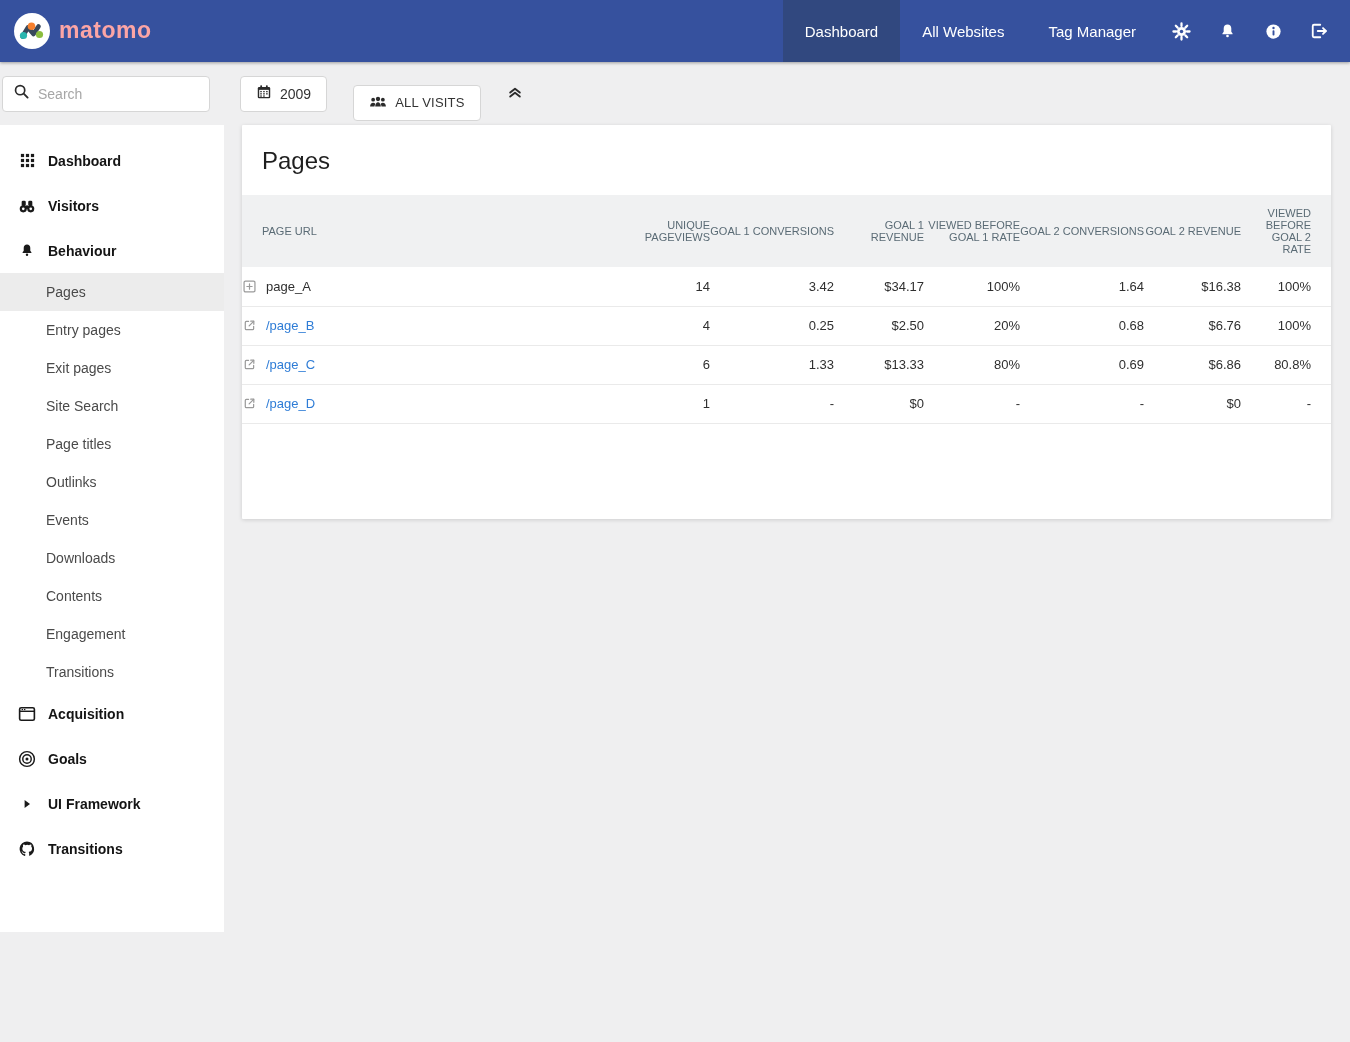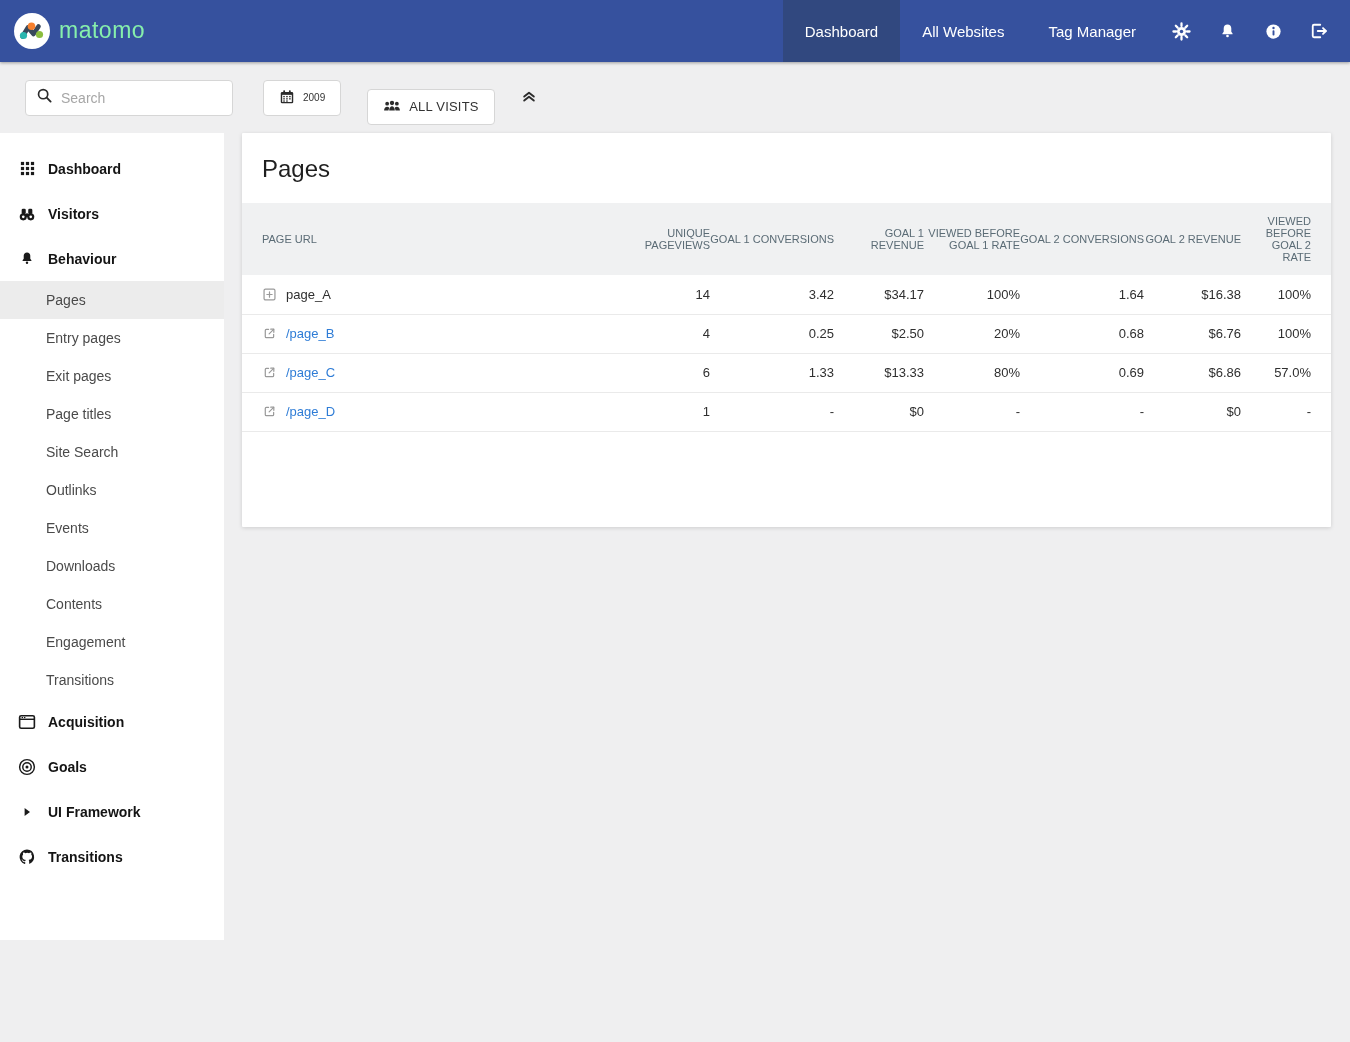--- a/index.html
+++ b/index.html
@@ -22,23 +22,23 @@
     position: relative;
     z-index: 5;
   }
   .brand {
     display: flex;
     align-items: center;
     padding-left: 14px;
   }
   .logo-circle { width: 36px; height: 36px; display: inline-block; }
   .brand-text {
-    color: #86efac;
+    color: #fca5a5;
     font-size: 23px;
-    font-weight: normal;
+    font-weight: bold;
     letter-spacing: .5px;
     margin-left: 9px;
     margin-top: -2px;
   }
   .nav-right { display: flex; align-items: stretch; }
   .nav-tabs { display: flex; align-items: stretch; }
   .nav-tab {
     display: flex; align-items: center;
     padding: 0 22px;
     color: #fff;
@@ -50,24 +50,24 @@
   .nav-iconbar { display: flex; align-items: stretch; padding-right: 8px; }
   .nav-icon-btn {
     width: 46px;
     display: flex; align-items: center; justify-content: center;
     cursor: pointer;
   }
   .nav-icon-btn svg { display: block; }
 
   
   .toolbar {
-    height: 71px;
+    height: 63px;
     display: flex;
     align-items: center;
-    padding-left: 25px;
+    padding-left: 2px;
   }
   .search-box {
     width: 208px; height: 36px;
     background: #fff;
     border: 1px solid #d6d6d6;
     border-radius: 4px;
     display: flex; align-items: center;
     padding: 0 10px;
   }
   .search-box svg { flex: 0 0 auto; margin-right: 8px; }
@@ -79,21 +79,21 @@
     background: transparent;
   }
   .search-box input::placeholder { color: #a6a6a6; }
   .ctrl-btn {
     height: 36px;
     background: #fff;
     border: 1px solid #d6d6d6;
     border-radius: 4px;
     display: inline-flex; align-items: center;
     padding: 0 15px;
-    font-size: 10px;
+    font-size: 14px;
     color: #333;
     cursor: pointer;
     font-family: inherit;
     white-space: nowrap;
   }
   .ctrl-btn svg { margin-right: 8px; }
   .btn-period { margin-left: 30px; }
   .btn-segment { margin-left: 26px; font-size: 13px; letter-spacing: .2px; margin-top: 18px; }
   .collapse-btn {
     margin-left: 22px;
@@ -175,21 +175,21 @@
   table.report thead th:last-child { padding-right: 20px; }
   table.report td {
     font-size: 13px;
     color: #2f2f2f;
     text-align: right;
     height: 39px;
     padding: 0;
     border-bottom: 1px solid #eaeaea;
     white-space: nowrap;
   }
-  table.report td:first-child { text-align: left; padding-left: 20px; }
+  table.report td:first-child { text-align: left; }
   table.report td:last-child { padding-right: 20px; }
   .pagecell { display: flex; align-items: center; }
   .pagecell .row-icon { display: inline-flex; margin-right: 9px; }
   a.page-link { color: var(--link-color, #2e7cd6); text-decoration: none; cursor: pointer; }
   .page-plain { color: #2f2f2f; }
   .pagination {
     text-align: center;
     font-size: 13px;
     color: #4c4c4c;
     padding-top: 15px;
@@ -344,22 +344,22 @@
           <svg viewBox="0 0 20 20" width="16" height="16">
             <path d="M10 1.8C7.5 1.8 5.9 3.6 5.9 6v3.6L4.5 11.7v.9h11v-.9L14.1 9.6V6c0-2.4-1.6-4.2-4.1-4.2z" fill="#1a1a1a"></path>
             <circle cx="10" cy="14.6" r="1.5" fill="#1a1a1a"></circle>
           </svg>
         </span>
         <span class="cat-label">Behaviour</span>
       </div>
       <div class="side-sub active">Pages</div>
       <div class="side-sub">Entry pages</div>
       <div class="side-sub">Exit pages</div>
+      <div class="side-sub">Site Search</div>
       <div class="side-sub">Page titles</div>
-      <div class="side-sub">Site Search</div>
       <div class="side-sub">Outlinks</div>
       <div class="side-sub">Events</div>
       <div class="side-sub">Downloads</div>
       <div class="side-sub">Contents</div>
       <div class="side-sub">Engagement</div>
       <div class="side-sub">Transitions</div>
       <div class="side-cat">
         <span class="cat-icon">
           <svg viewBox="0 0 20 20" width="18" height="18">
             <rect x="1.8" y="3" width="16.4" height="14" rx="1.8" fill="none" stroke="#1a1a1a" stroke-width="1.8"></rect>
@@ -478,21 +478,21 @@
                   </span>
                   <a class="page-link">/page_C</a>
                 </span>
               </td>
               <td>6</td>
               <td>1.33</td>
               <td>$13.33</td>
               <td>80%</td>
               <td>0.69</td>
               <td>$6.86</td>
-              <td>57.0%</td>
+              <td>80.8%</td>
             </tr>
             <tr>
               <td>
                 <span class="pagecell">
                   <span class="row-icon">
                     <svg viewBox="0 0 16 16" width="15" height="15">
                       <path d="M7 3.6H4.6A1.1 1.1 0 0 0 3.5 4.7v6.7a1.1 1.1 0 0 0 1.1 1.1h6.7a1.1 1.1 0 0 0 1.1-1.1V9" fill="none" stroke="#9a9a9a" stroke-width="1.3" stroke-linecap="round"></path>
                       <path d="M9.3 3.4h3.3v3.3" fill="none" stroke="#9a9a9a" stroke-width="1.3" stroke-linecap="round" stroke-linejoin="round"></path>
                       <path d="M12.4 3.6 7.6 8.4" stroke="#9a9a9a" stroke-width="1.3" stroke-linecap="round"></path>
                     </svg>

